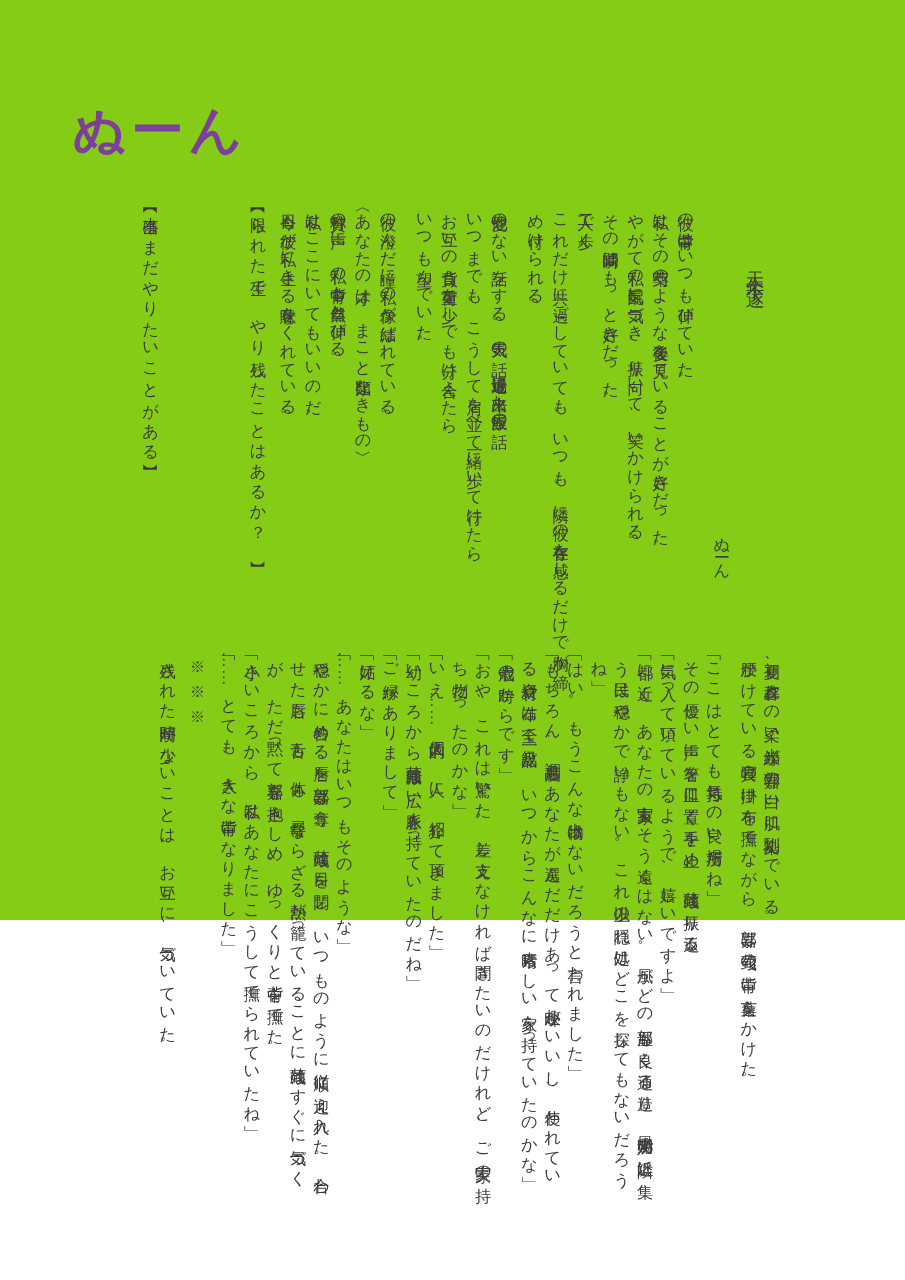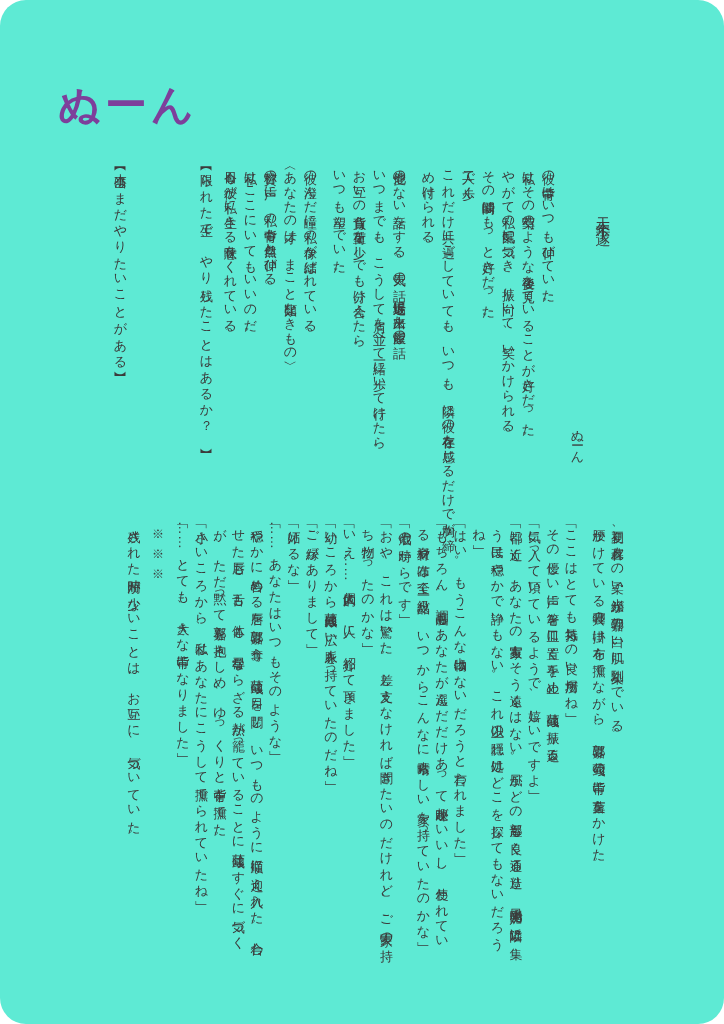--- a/index.html
+++ b/index.html
@@ -3,25 +3,24 @@
 <meta charset="utf-8">
 <title>天年不遂</title>
 <style>
   * { margin: 0; padding: 0; box-sizing: border-box; }
   html, body { background: #ffffff; }
   body { width: 724px; height: 1024px; overflow: hidden; }
 
   .page {
     position: relative;
     width: 724px;
-    height: 1024px;
-    background: #5eead4;
+    height: 736px;
+    background: #84cc16;
     color: #3b3b3b;
     font-family: "Liberation Serif", "DejaVu Serif", serif;
-    border-radius: 26px;
   }
 
   .vtext {
     writing-mode: vertical-rl;
     text-orientation: mixed;
   }
 
   
   .logo {
     position: absolute;

